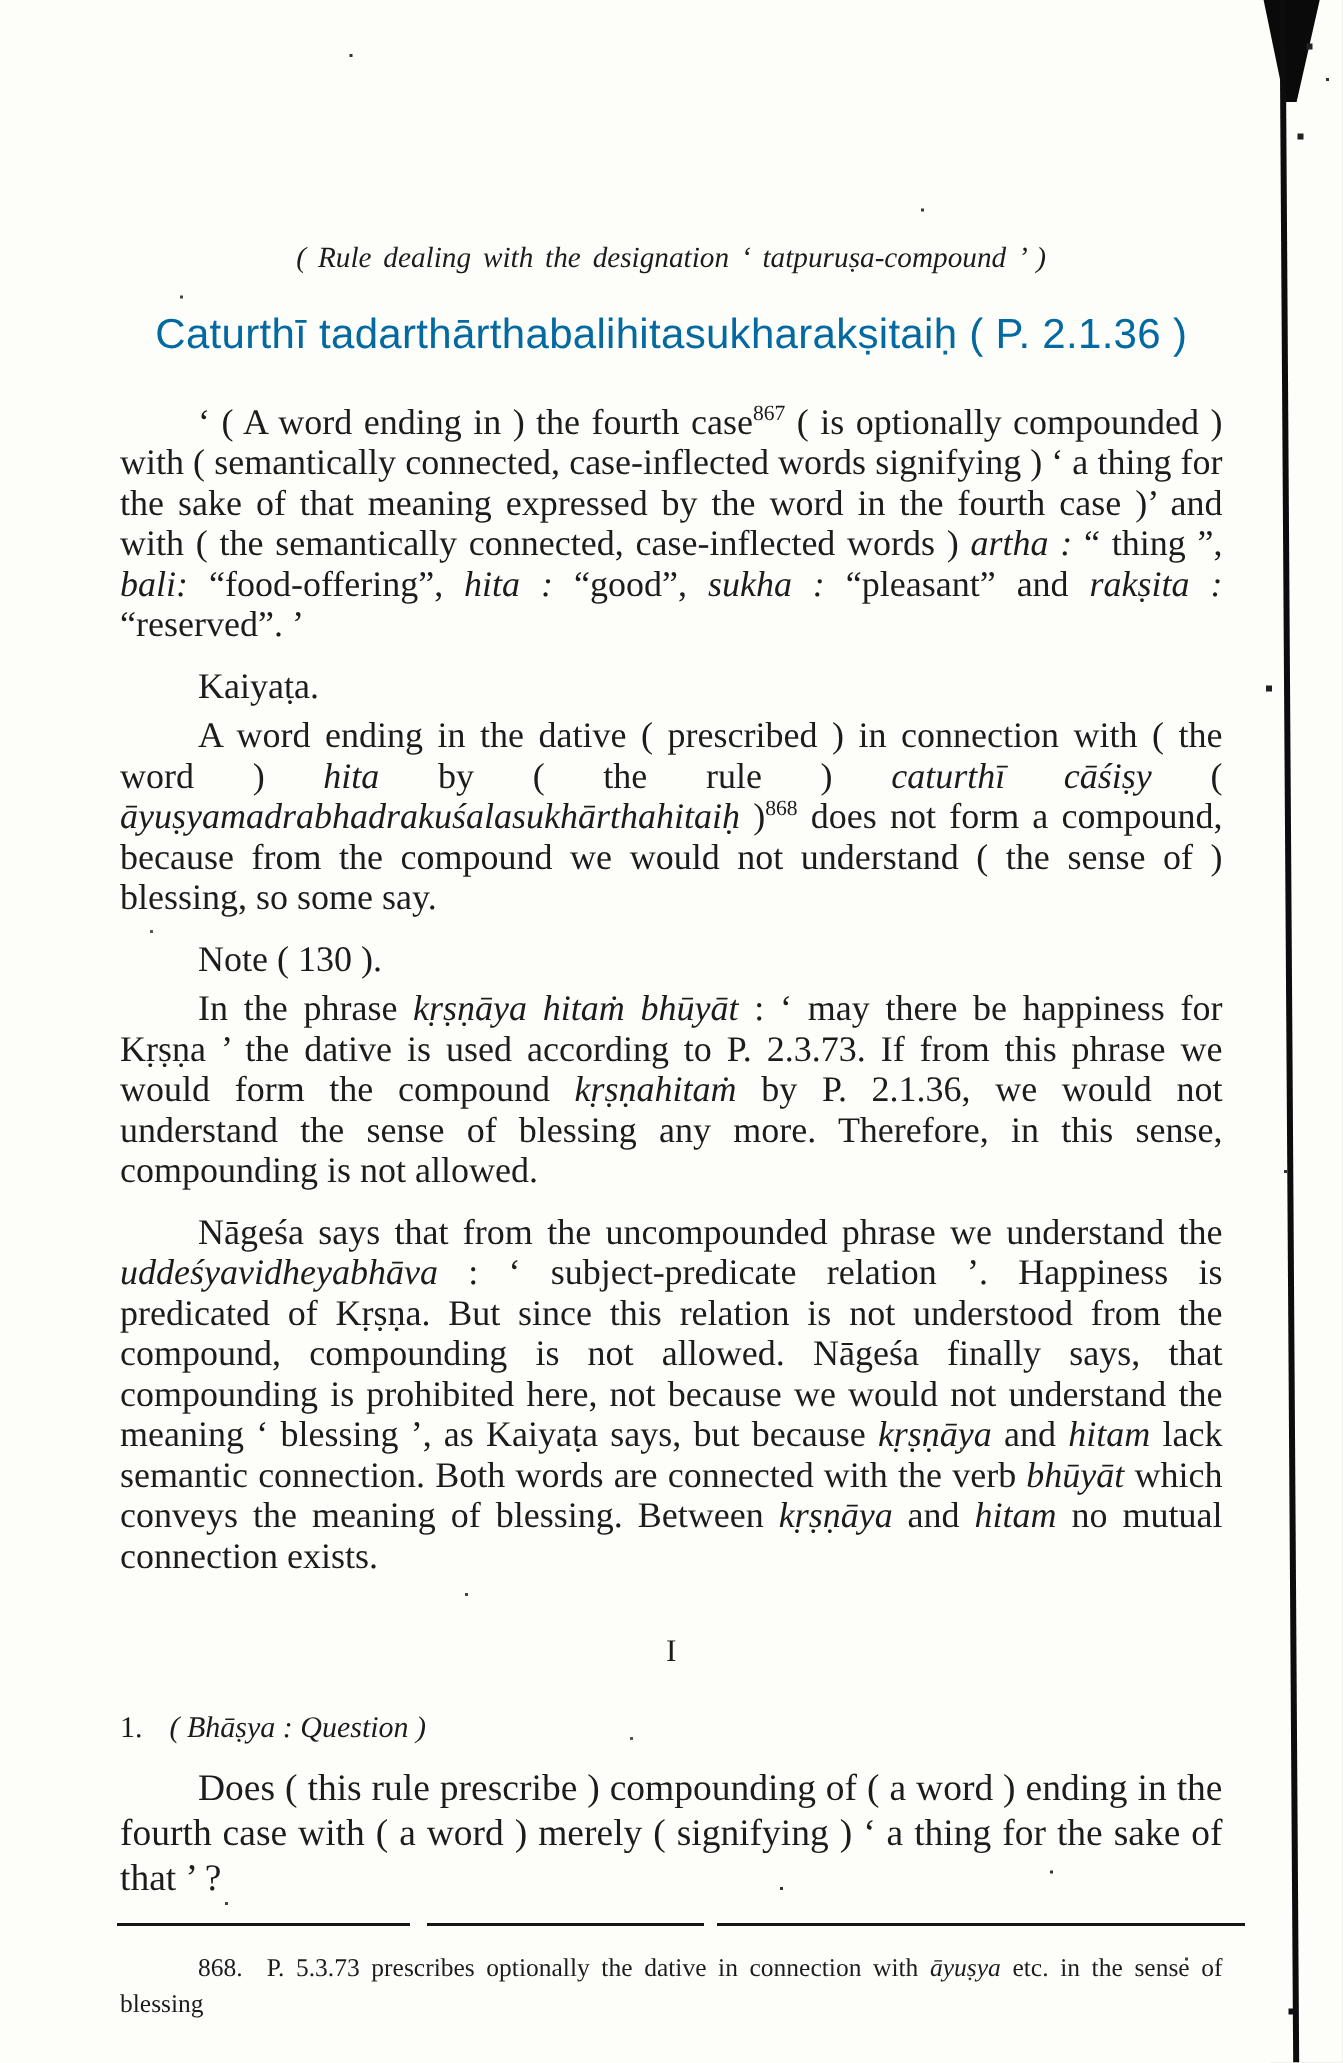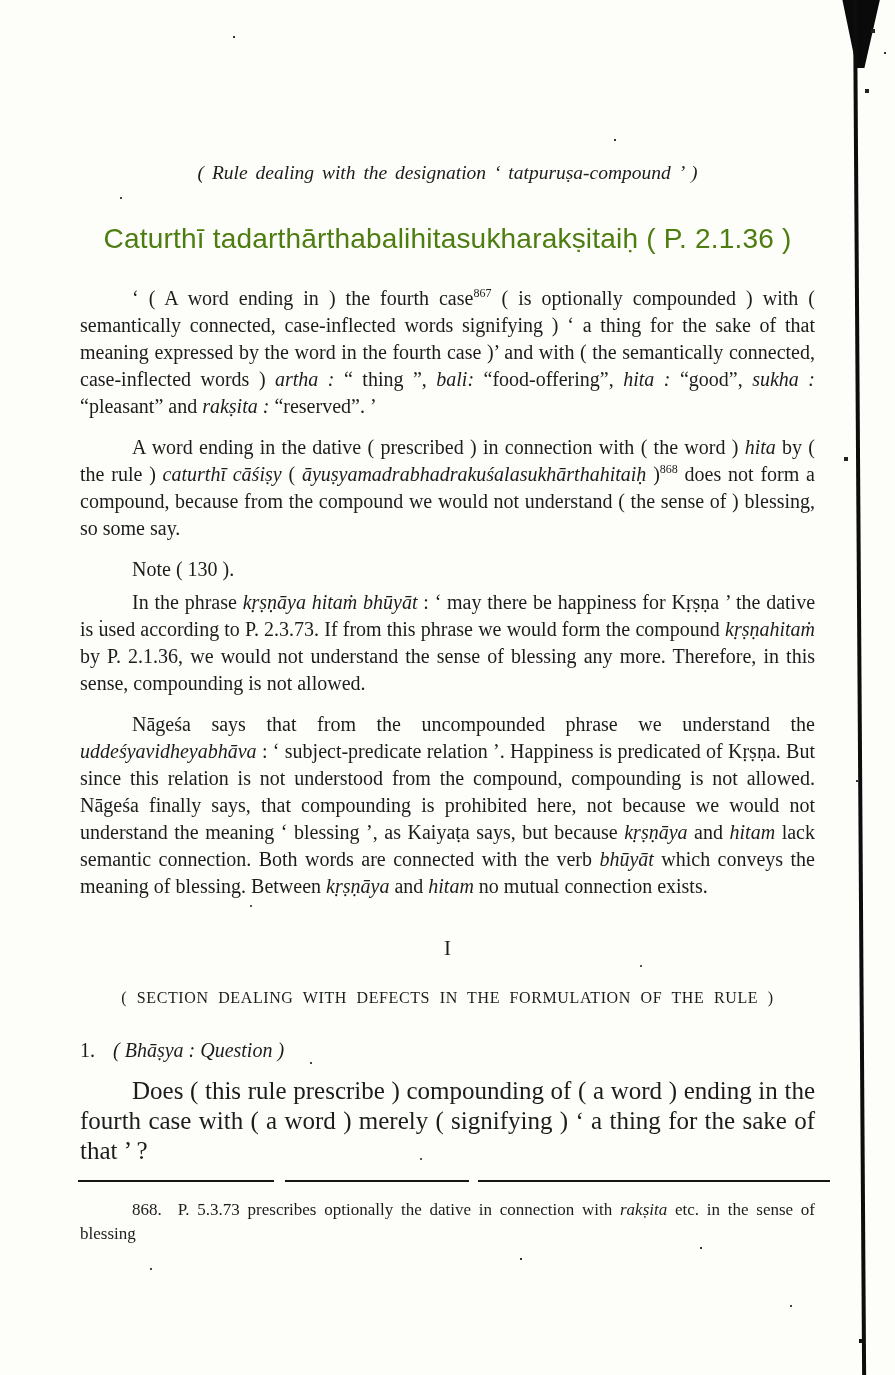--- a/index.html
+++ b/index.html
@@ -13,30 +13,30 @@
     color:#1c1c1c;
   }
   .content { padding:160px 80px 0 80px; }
   .it { font-style:italic; }
   sup { font-size:0.6em; vertical-align:super; line-height:0; }
 
   .designation {
     font-style:italic; text-align:center;
     font-size:19.5px; line-height:25px;
     word-spacing:3px;
-    margin:0 0 36px 0;
+    margin:0 0 20px 0;
   }
   .title {
     font-family:"Liberation Sans", sans-serif;
     font-weight:400; font-size:28px; line-height:36px;
     letter-spacing:0.2px; text-align:center;
-    margin:0 0 28px 0; color:#4d7c0f;
+    margin:0 0 28px 0; color:#0369a1;
   }
   .body {
-    font-size:20px; line-height:27px;
+    font-size:24px; line-height:27px;
     text-align:justify; margin:0 0 14px 0;
   }
   .ind { text-indent:52px; }
   .noj { text-align:left; margin-bottom:6px; }
   .sec-num { text-align:center; font-size:21px; margin:36px 0 26px 0; }
   .sec-head {
     text-align:center; font-size:16px; line-height:22px;
     letter-spacing:0.6px; word-spacing:5px;
     margin:0 0 28px 0;
   }
@@ -79,41 +79,41 @@
 
 <div class="page">
   <div class="content">
 
     <p class="designation"><span class="it">( Rule dealing with the designation ‘ tatpuruṣa-compound ’ )</span></p>
 
     <h1 class="title">Caturthī tadarthārthabalihitasukharakṣitaiḥ  ( P. 2.1.36 )</h1>
 
     <p class="body ind"><span>‘ ( A word ending in ) the fourth case</span><sup>867</sup><span> ( is optionally compounded ) with ( semantically connected, case-inflected words signifying ) ‘ a thing for the sake of that meaning expressed by the word in the fourth case )’ and with ( the semantically connected, case-inflected words ) </span><span class="it">artha :</span><span> “ thing ”, </span><span class="it">bali:</span><span> “food-offering”, </span><span class="it">hita :</span><span> “good”, </span><span class="it">sukha :</span><span> “pleasant” and </span><span class="it">rakṣita :</span><span> “reserved”. ’</span></p>
 
+    <p class="body ind noj">Kaiyaṭa.</p>
 
     <p class="body ind"><span>A word ending in the dative ( prescribed ) in connection with ( the word ) </span><span class="it">hita</span><span> by ( the rule ) </span><span class="it">caturthī cāśiṣy</span><span> ( </span><span class="it">āyuṣyamadrabhadrakuśalasukhārthahitaiḥ</span><span> )</span><sup>868</sup><span> does not form a compound, because from the compound we would not understand ( the sense of ) blessing, so some say.</span></p>
 
     <p class="body ind noj">Note ( 130 ).</p>
 
     <p class="body ind"><span>In the phrase </span><span class="it">kṛṣṇāya hitaṁ bhūyāt</span><span> : ‘ may there be happiness for Kṛṣṇa ’ the dative is used according to P. 2.3.73.  If from this phrase we would form the compound </span><span class="it">kṛṣṇahitaṁ</span><span> by P. 2.1.36, we would not understand the sense of blessing any more.  Therefore, in this sense, compounding is not allowed.</span></p>
 
     <p class="body ind"><span>Nāgeśa says that from the uncompounded phrase we understand the </span><span class="it">uddeśyavidheyabhāva</span><span> : ‘ subject-predicate relation ’.  Happiness is predicated of Kṛṣṇa.  But since this relation is not understood from the compound, compounding is not allowed.  Nāgeśa finally says, that compounding is prohibited here, not because we would not understand the meaning ‘ blessing ’, as Kaiyaṭa says, but because </span><span class="it">kṛṣṇāya</span><span> and </span><span class="it">hitam</span><span> lack semantic connection.  Both words are connected with the verb </span><span class="it">bhūyāt</span><span> which conveys the meaning of blessing.   Between </span><span class="it">kṛṣṇāya</span><span> and </span><span class="it">hitam</span><span> no mutual connection exists.</span></p>
 
     <div class="sec-num">I</div>
 
-    <div class="sec-head">( SECTION  DEALING  WITH  DEFECTS  IN  THE  FORMULATION  OF  THE  RULE )</div>
 
     <p class="item-head"><span class="item-num">1.</span><span><span class="it">( Bhāṣya : Question )</span></span></p>
 
     <p class="body big ind"><span>Does ( this rule prescribe ) compounding of ( a word ) ending in the fourth case with ( a word ) merely ( signifying ) ‘ a thing for the sake of that ’ ?</span></p>
 
     <div class="fn-rule"></div>
 
     <div>
-      <p class="fn"><span class="fn-num">868.</span><span><span>P. 5.3.73 prescribes optionally the dative in connection with </span><span class="it">rakṣita</span><span> etc. in the sense of blessing</span></span></p>
+      <p class="fn"><span class="fn-num">868.</span><span><span>P. 5.3.73 prescribes optionally the dative in connection with </span><span class="it">āyuṣya</span><span> etc. in the sense of blessing</span></span></p>
     </div>
 
   </div>
 
   <div class="scan-blob"></div>
   <div class="scan-line"></div>
   <div class="speckles"></div>
 </div>
 
 </body></html>

